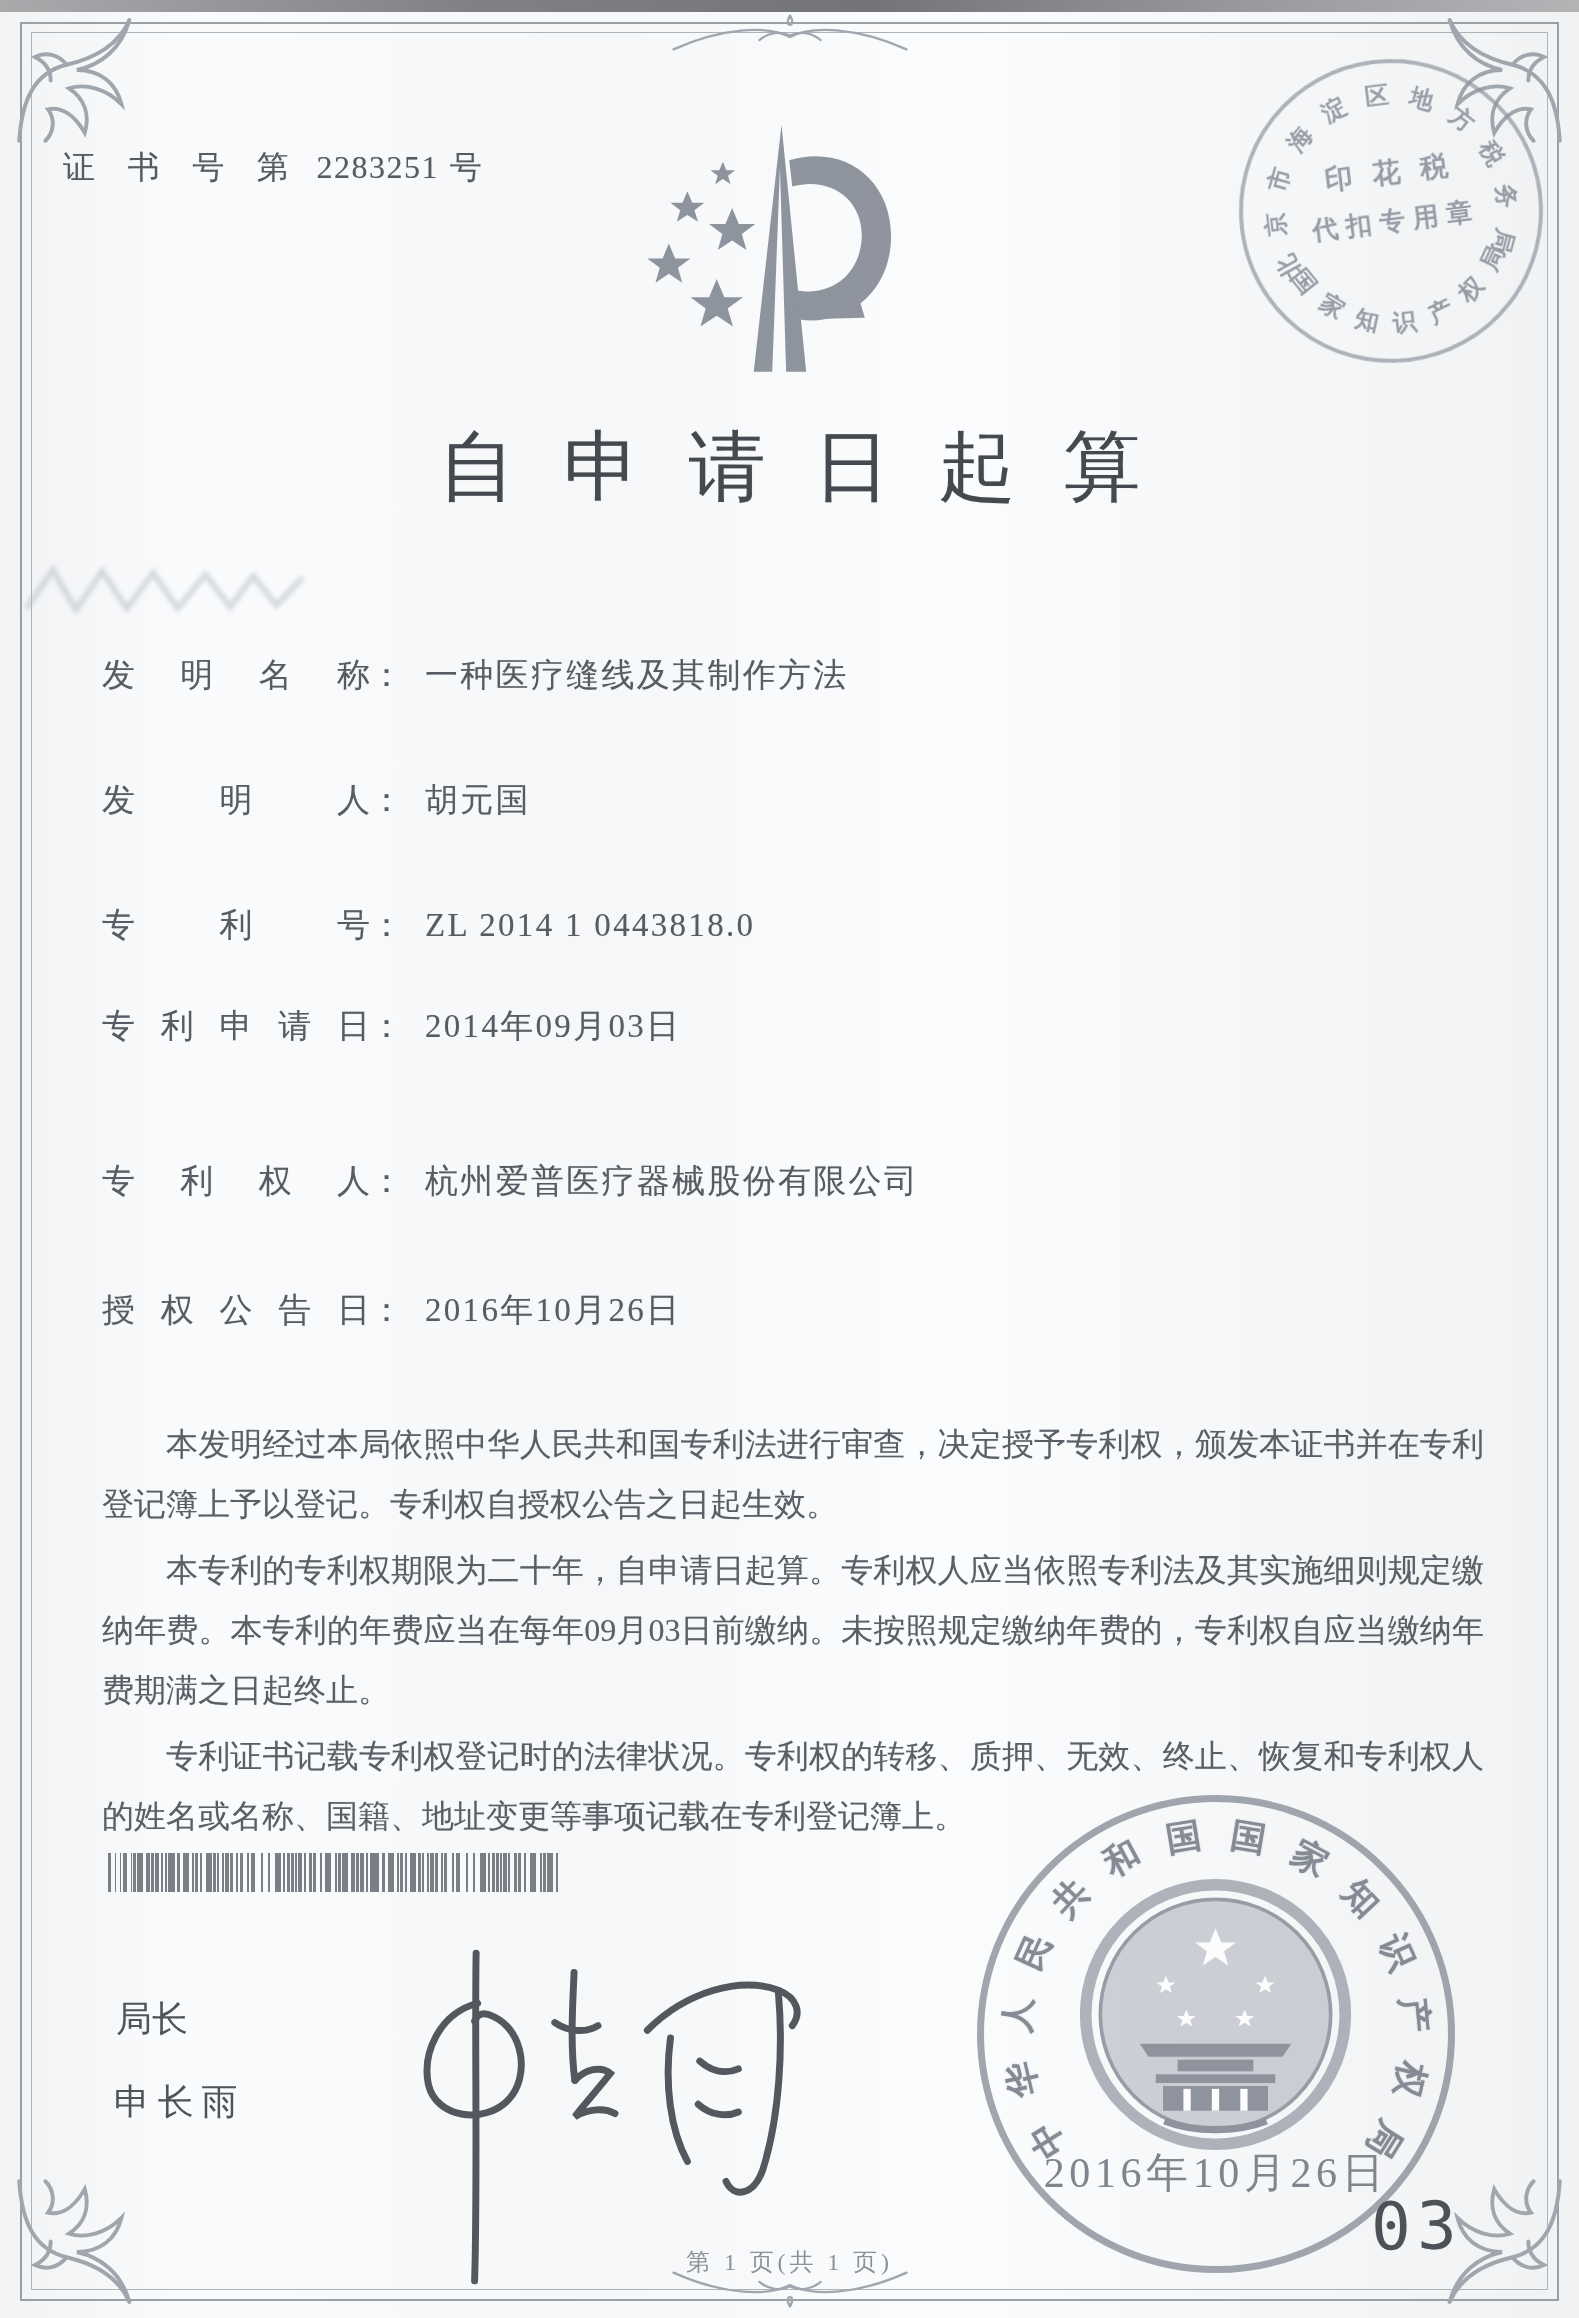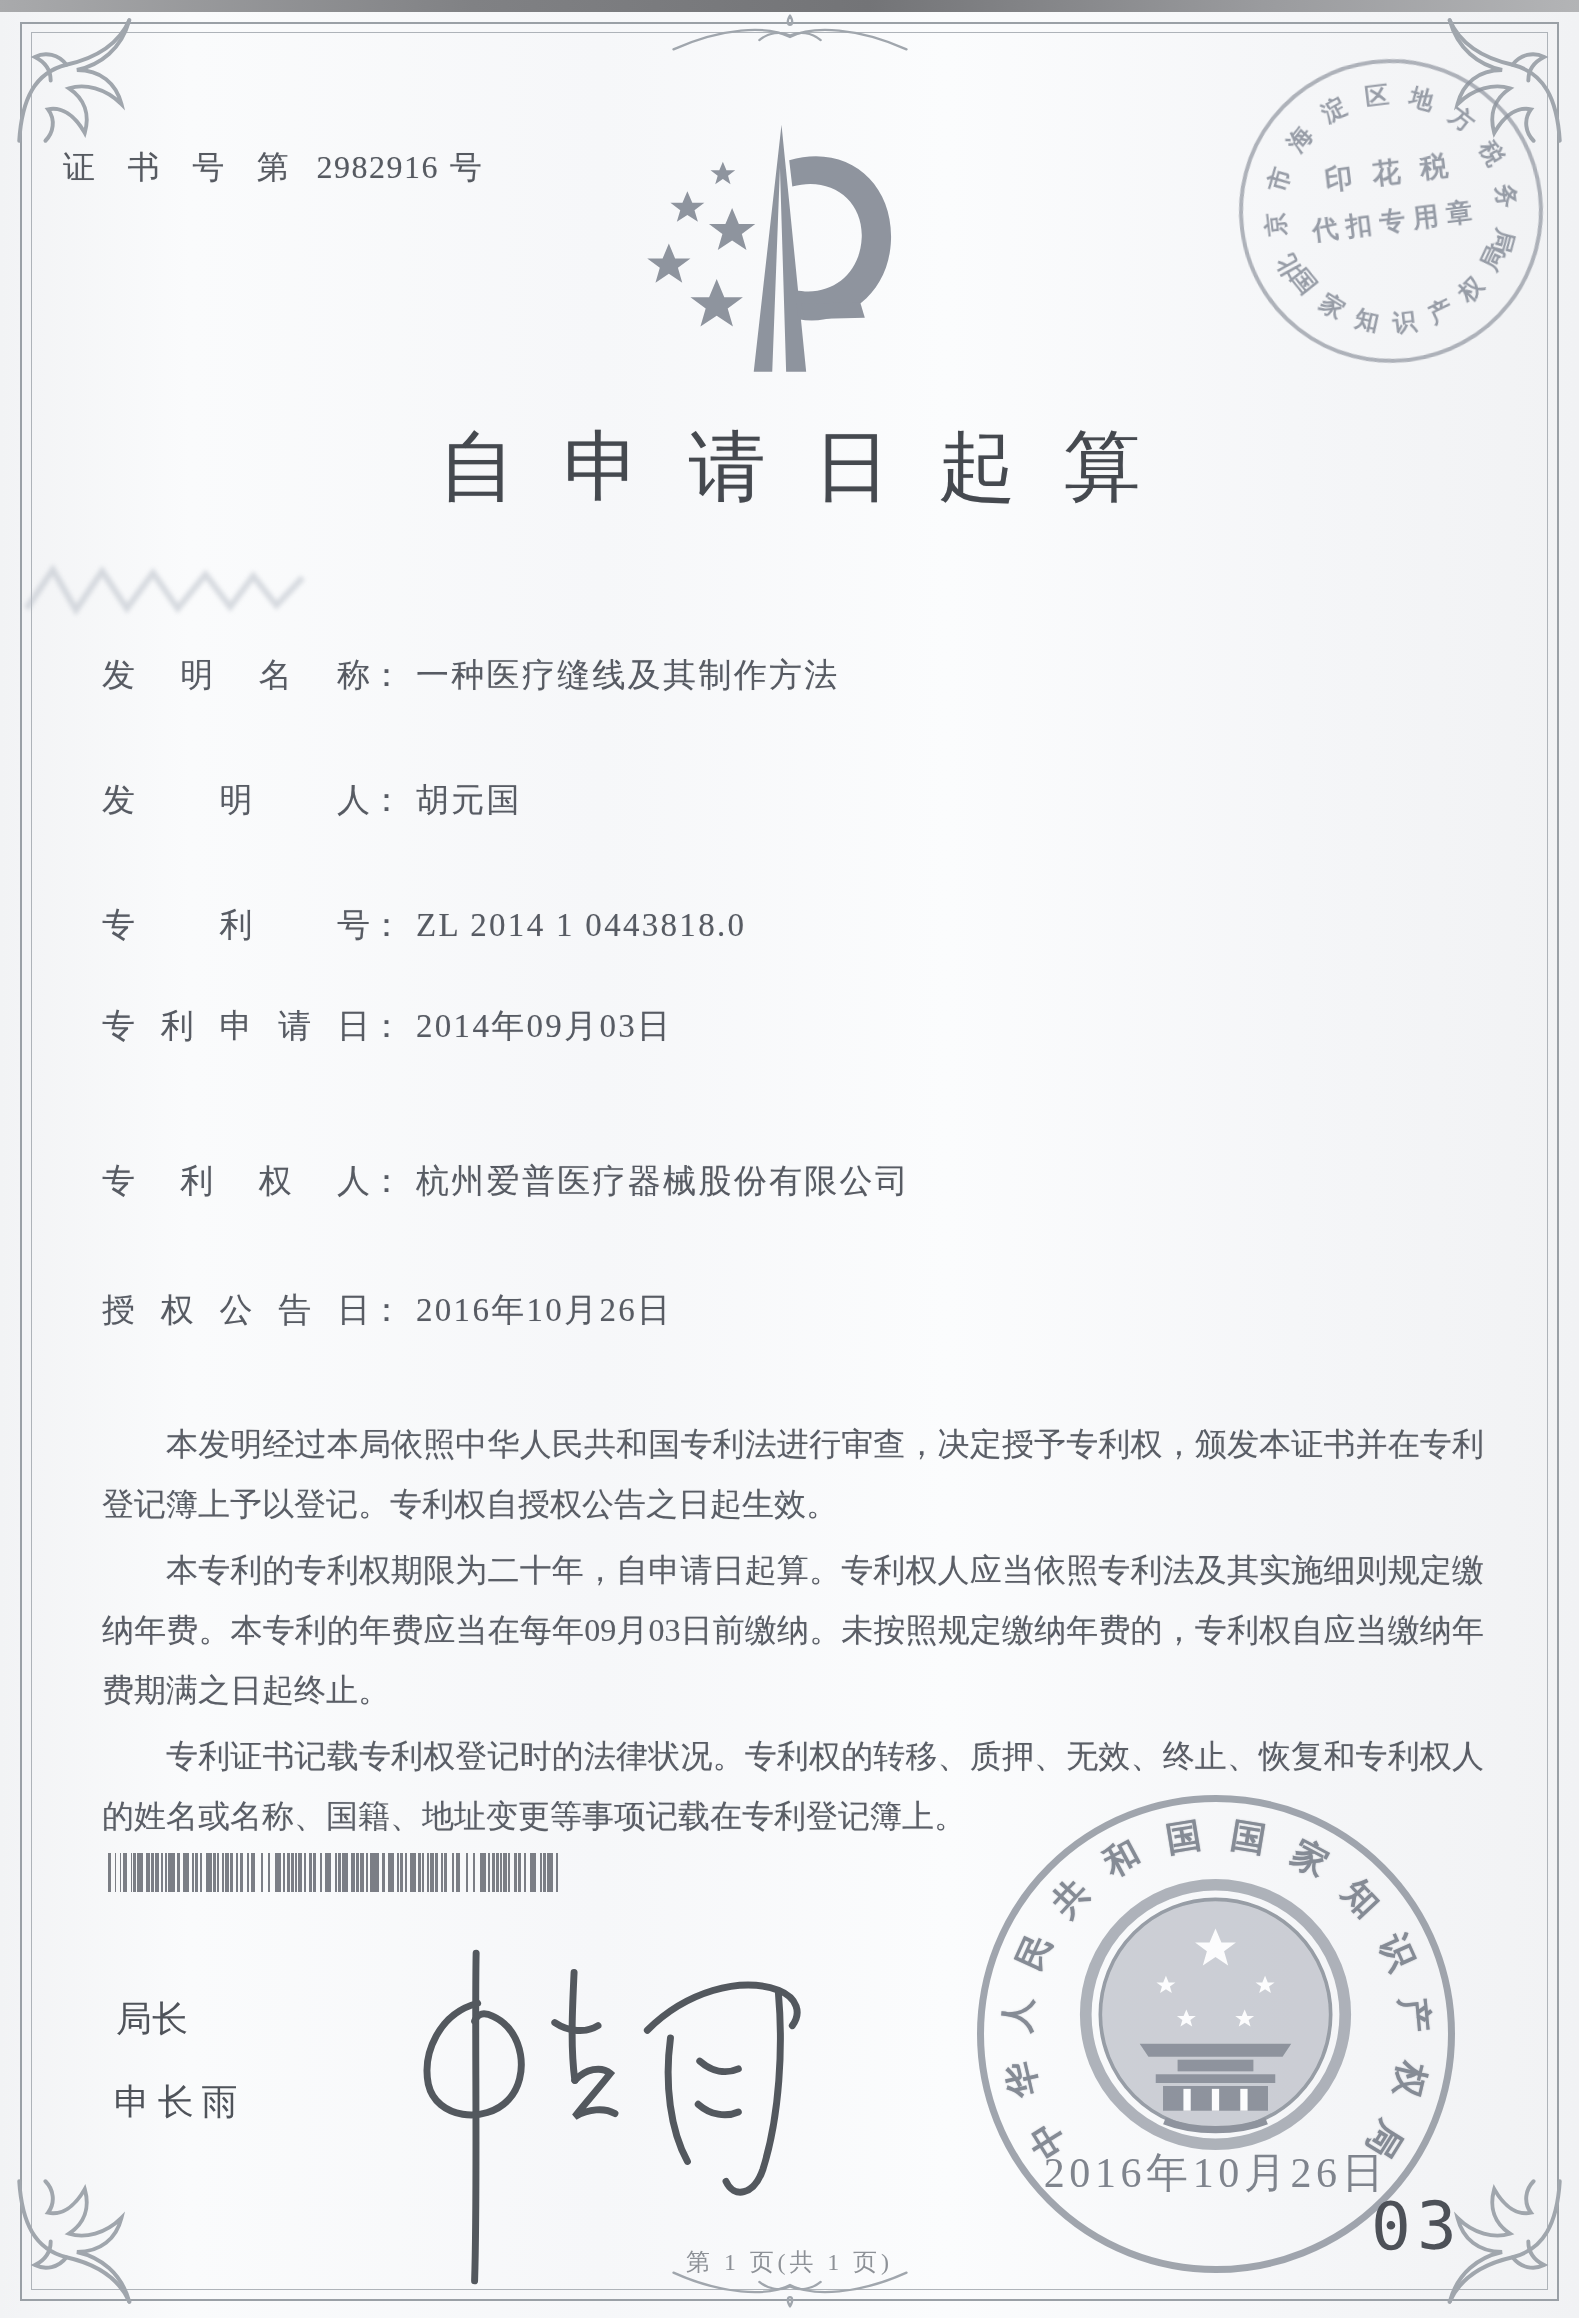--- a/index.html
+++ b/index.html
@@ -42,21 +42,21 @@
   
   .logo{position:absolute;left:638px;top:114px;width:287px;height:277px;filter:blur(0.4px);opacity:.92;}
 
   .title{position:absolute;left:0;right:0;top:416px;margin:0;text-align:center;
     font-size:77px;font-weight:500;color:#45494f;letter-spacing:48px;text-indent:48px;
     text-shadow:0 0 0.8px rgba(69,73,79,.4);}
 
   .field-row{position:absolute;left:102px;font-size:33px;color:#575b63;white-space:nowrap;
     text-shadow:0 0 0.8px rgba(87,91,99,.3);}
   .flabel{display:inline-block;width:268px;text-align:justify;text-align-last:justify;}
-  .fvalue{letter-spacing:2.3px;margin-left:13px;font-family:Liberation Serif, serif;}
+  .fvalue{letter-spacing:2.3px;margin-left:22px;font-family:Liberation Serif, serif;}
   .row0{top:653px;}.row1{top:778px;}.row2{top:903px;}
   .row3{top:1004px;}.row4{top:1159px;}.row5{top:1288px;}
 
   .body-text{position:absolute;left:102px;top:1414px;width:1382px;}
   .body-text p{margin:0 0 6.2px 0;font-size:32px;line-height:60px;text-indent:2em;color:#5a5e66;
     text-align:justify;text-shadow:0 0 0.8px rgba(90,94,102,.3);}
 
   .barcode{position:absolute;left:108px;top:1853px;width:453px;height:39px;}
   .barcode i{position:absolute;top:0;bottom:0;background:#5f636b;opacity:.82;}
 
@@ -116,21 +116,21 @@
         <path d="M160,6 C150,22 170,22 160,6"></path>
         <path d="M120,38 C132,28 148,26 160,32 C172,26 188,28 200,38"></path>
       </svg></div>
   <div class="ornament orn-center orn-bottom-center"><svg viewBox="0 0 320 60" fill="none" stroke="currentColor" stroke-width="3" stroke-linecap="round">
         <path d="M8,50 C70,22 130,18 160,34 C190,18 250,22 312,50"></path>
         <path d="M160,6 C150,22 170,22 160,6"></path>
         <path d="M120,38 C132,28 148,26 160,32 C172,26 188,28 200,38"></path>
       </svg></div>
 
   <div class="cert-no">
-    <span class="sp">证 书 号 第</span><span class="num">2982916</span><span class="sp">号</span>
+    <span class="sp">证 书 号 第</span><span class="num">2283251</span><span class="sp">号</span>
   </div>
 
   <div class="tax-stamp">
     <div class="ring">
         <span style="transform: translate(-50%, -50%) rotate(-112deg) translateY(-116px);">北</span>
         <span style="transform: translate(-50%, -50%) rotate(-89.6deg) translateY(-116px);">京</span>
         <span style="transform: translate(-50%, -50%) rotate(-67.2deg) translateY(-116px);">市</span>
         <span style="transform: translate(-50%, -50%) rotate(-44.8deg) translateY(-116px);">海</span>
         <span style="transform: translate(-50%, -50%) rotate(-22.4deg) translateY(-116px);">淀</span>
         <span style="transform: translate(-50%, -50%) rotate(0deg) translateY(-116px);">区</span>

